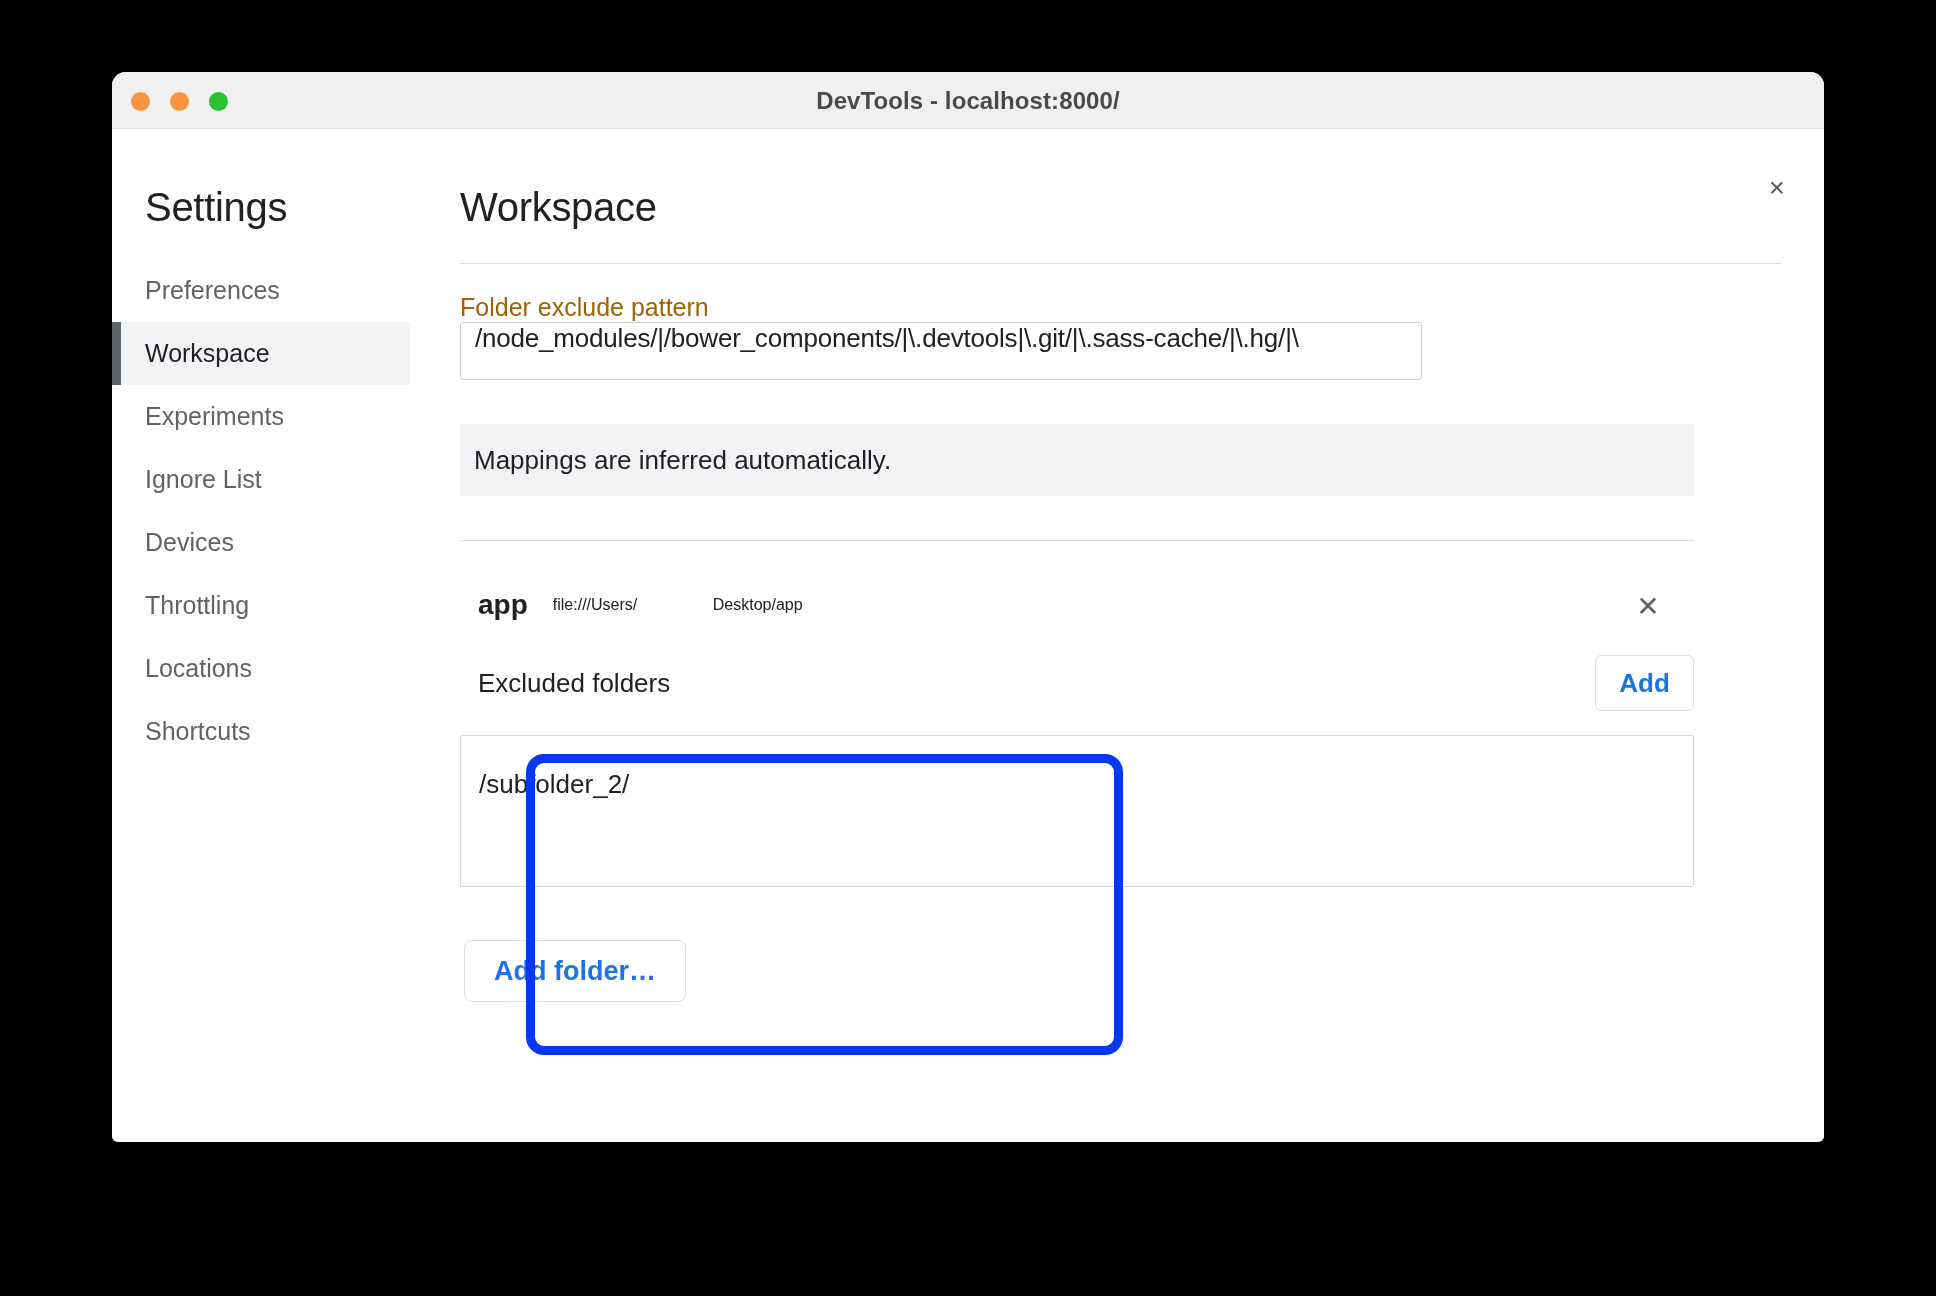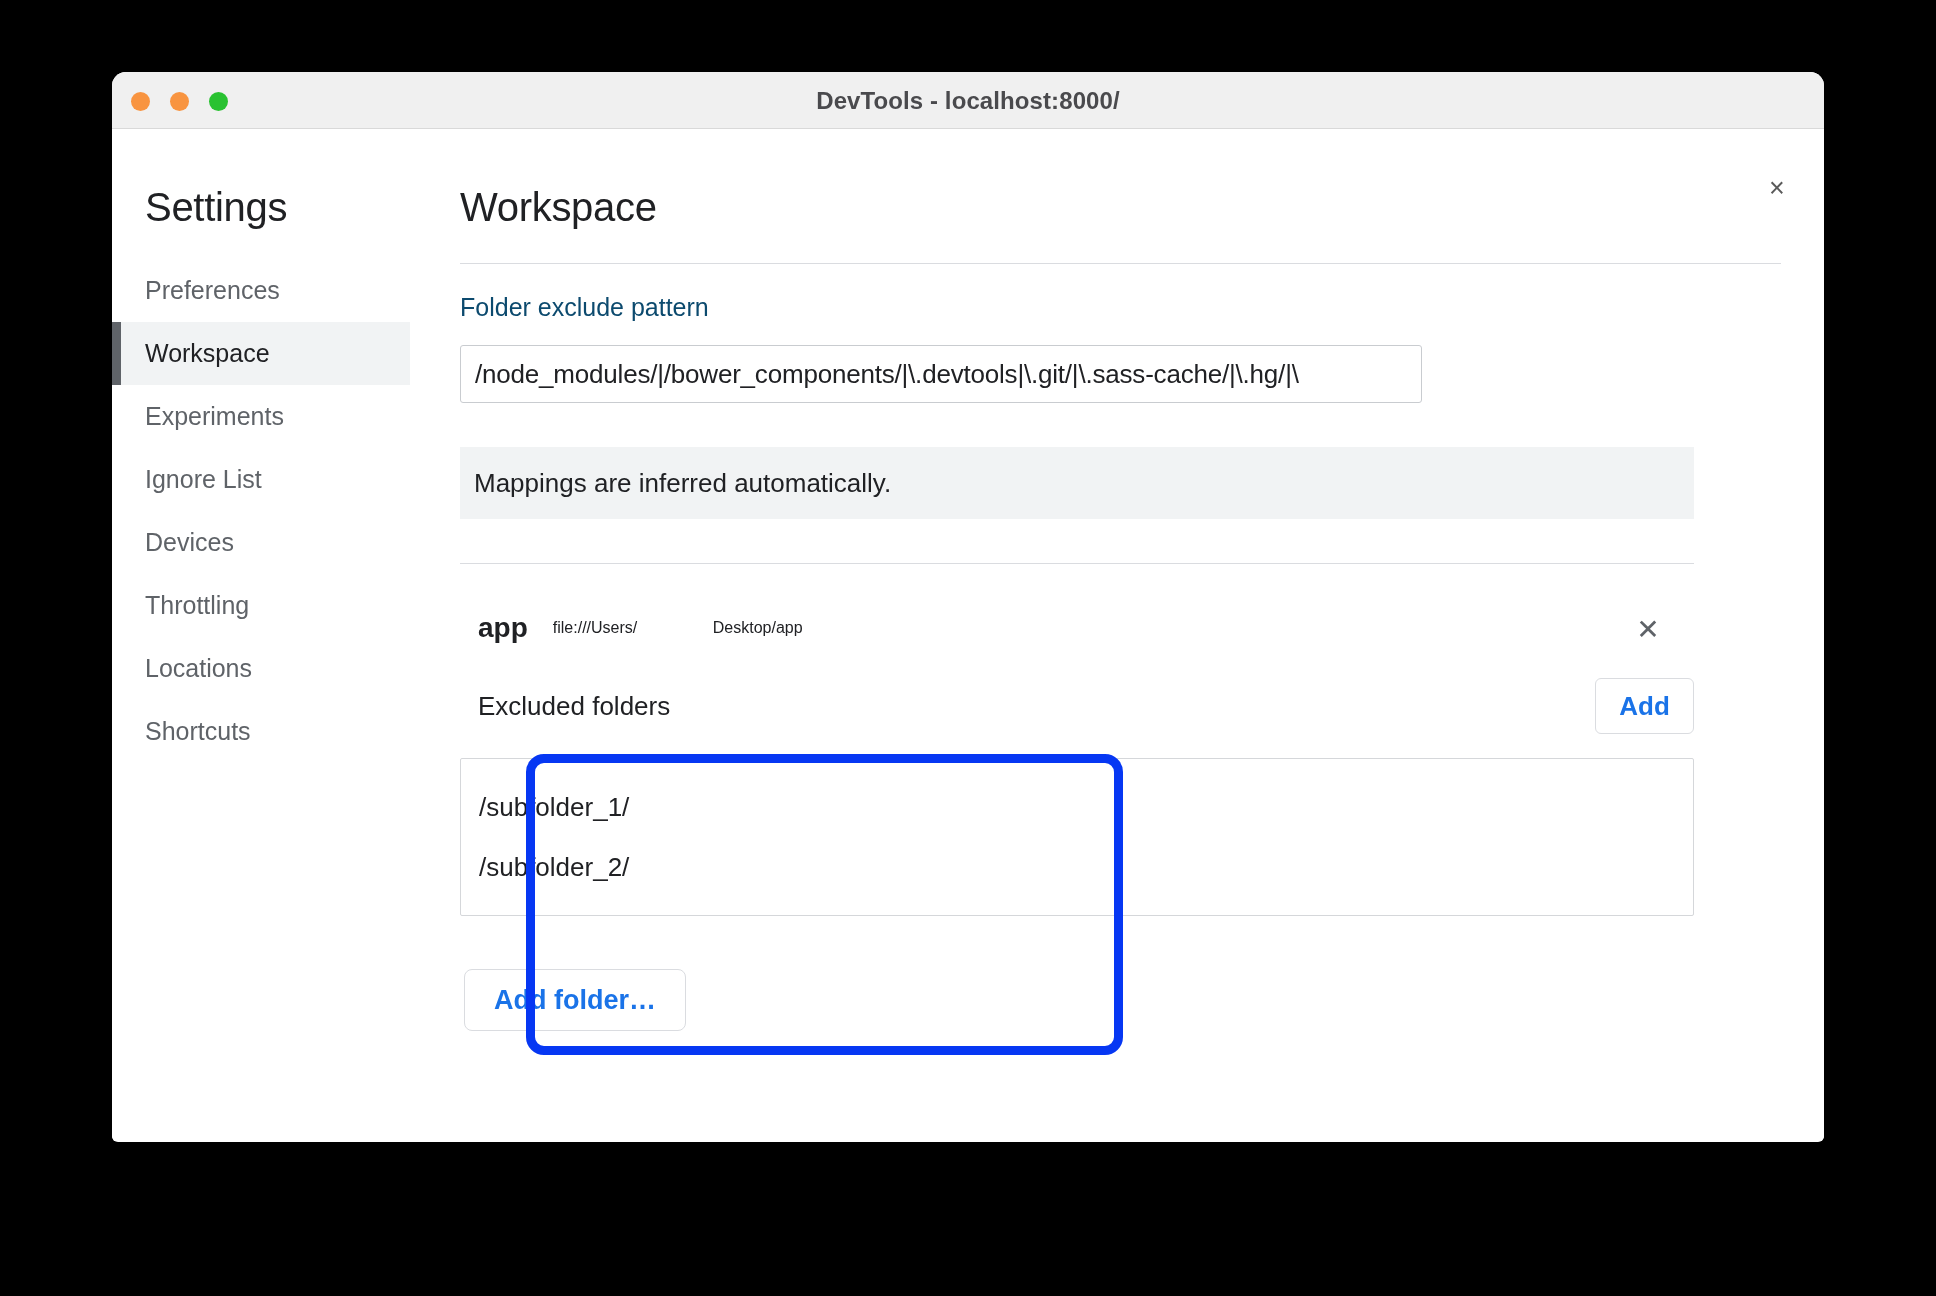--- a/index.html
+++ b/index.html
@@ -148,33 +148,32 @@
   }
 
   .divider {
     height: 1px;
     background: #dadce0;
     margin-top: 33px;
   }
 
   .field-label {
     font-size: 25px;
-    color: #0c4a6e;
+    color: #a16207;
     margin-top: 29px;
   }
 
   .pattern-input {
-    margin-top: 23px;
+    margin-top: 0;
     width: 962px;
     height: 58px;
     border: 1px solid #c9ccd0;
     border-radius: 3px;
     background: #ffffff;
     display: flex;
-    align-items: center;
     padding: 0 14px;
     overflow: hidden;
   }
   .pattern-input .value {
     font-size: 26px;
     color: #202124;
     white-space: nowrap;
     letter-spacing: -0.2px;
   }
 
@@ -383,21 +382,20 @@
             <span class="folder-path">file:///Users/                 Desktop/app</span>
           </div>
           <div class="folder-remove">✕</div>
 
           <div class="excluded-row">
             <span class="excluded-label">Excluded folders</span>
             <button class="btn-secondary">Add</button>
           </div>
 
           <div class="excluded-list">
-            <div class="excluded-item">/subfolder_1/</div>
             <div class="excluded-item">/subfolder_2/</div>
           </div>
 
         </div>
 
         <div class="add-folder-wrap">
           <button class="btn-add-folder">Add folder…</button>
         </div>
 
       </div>

